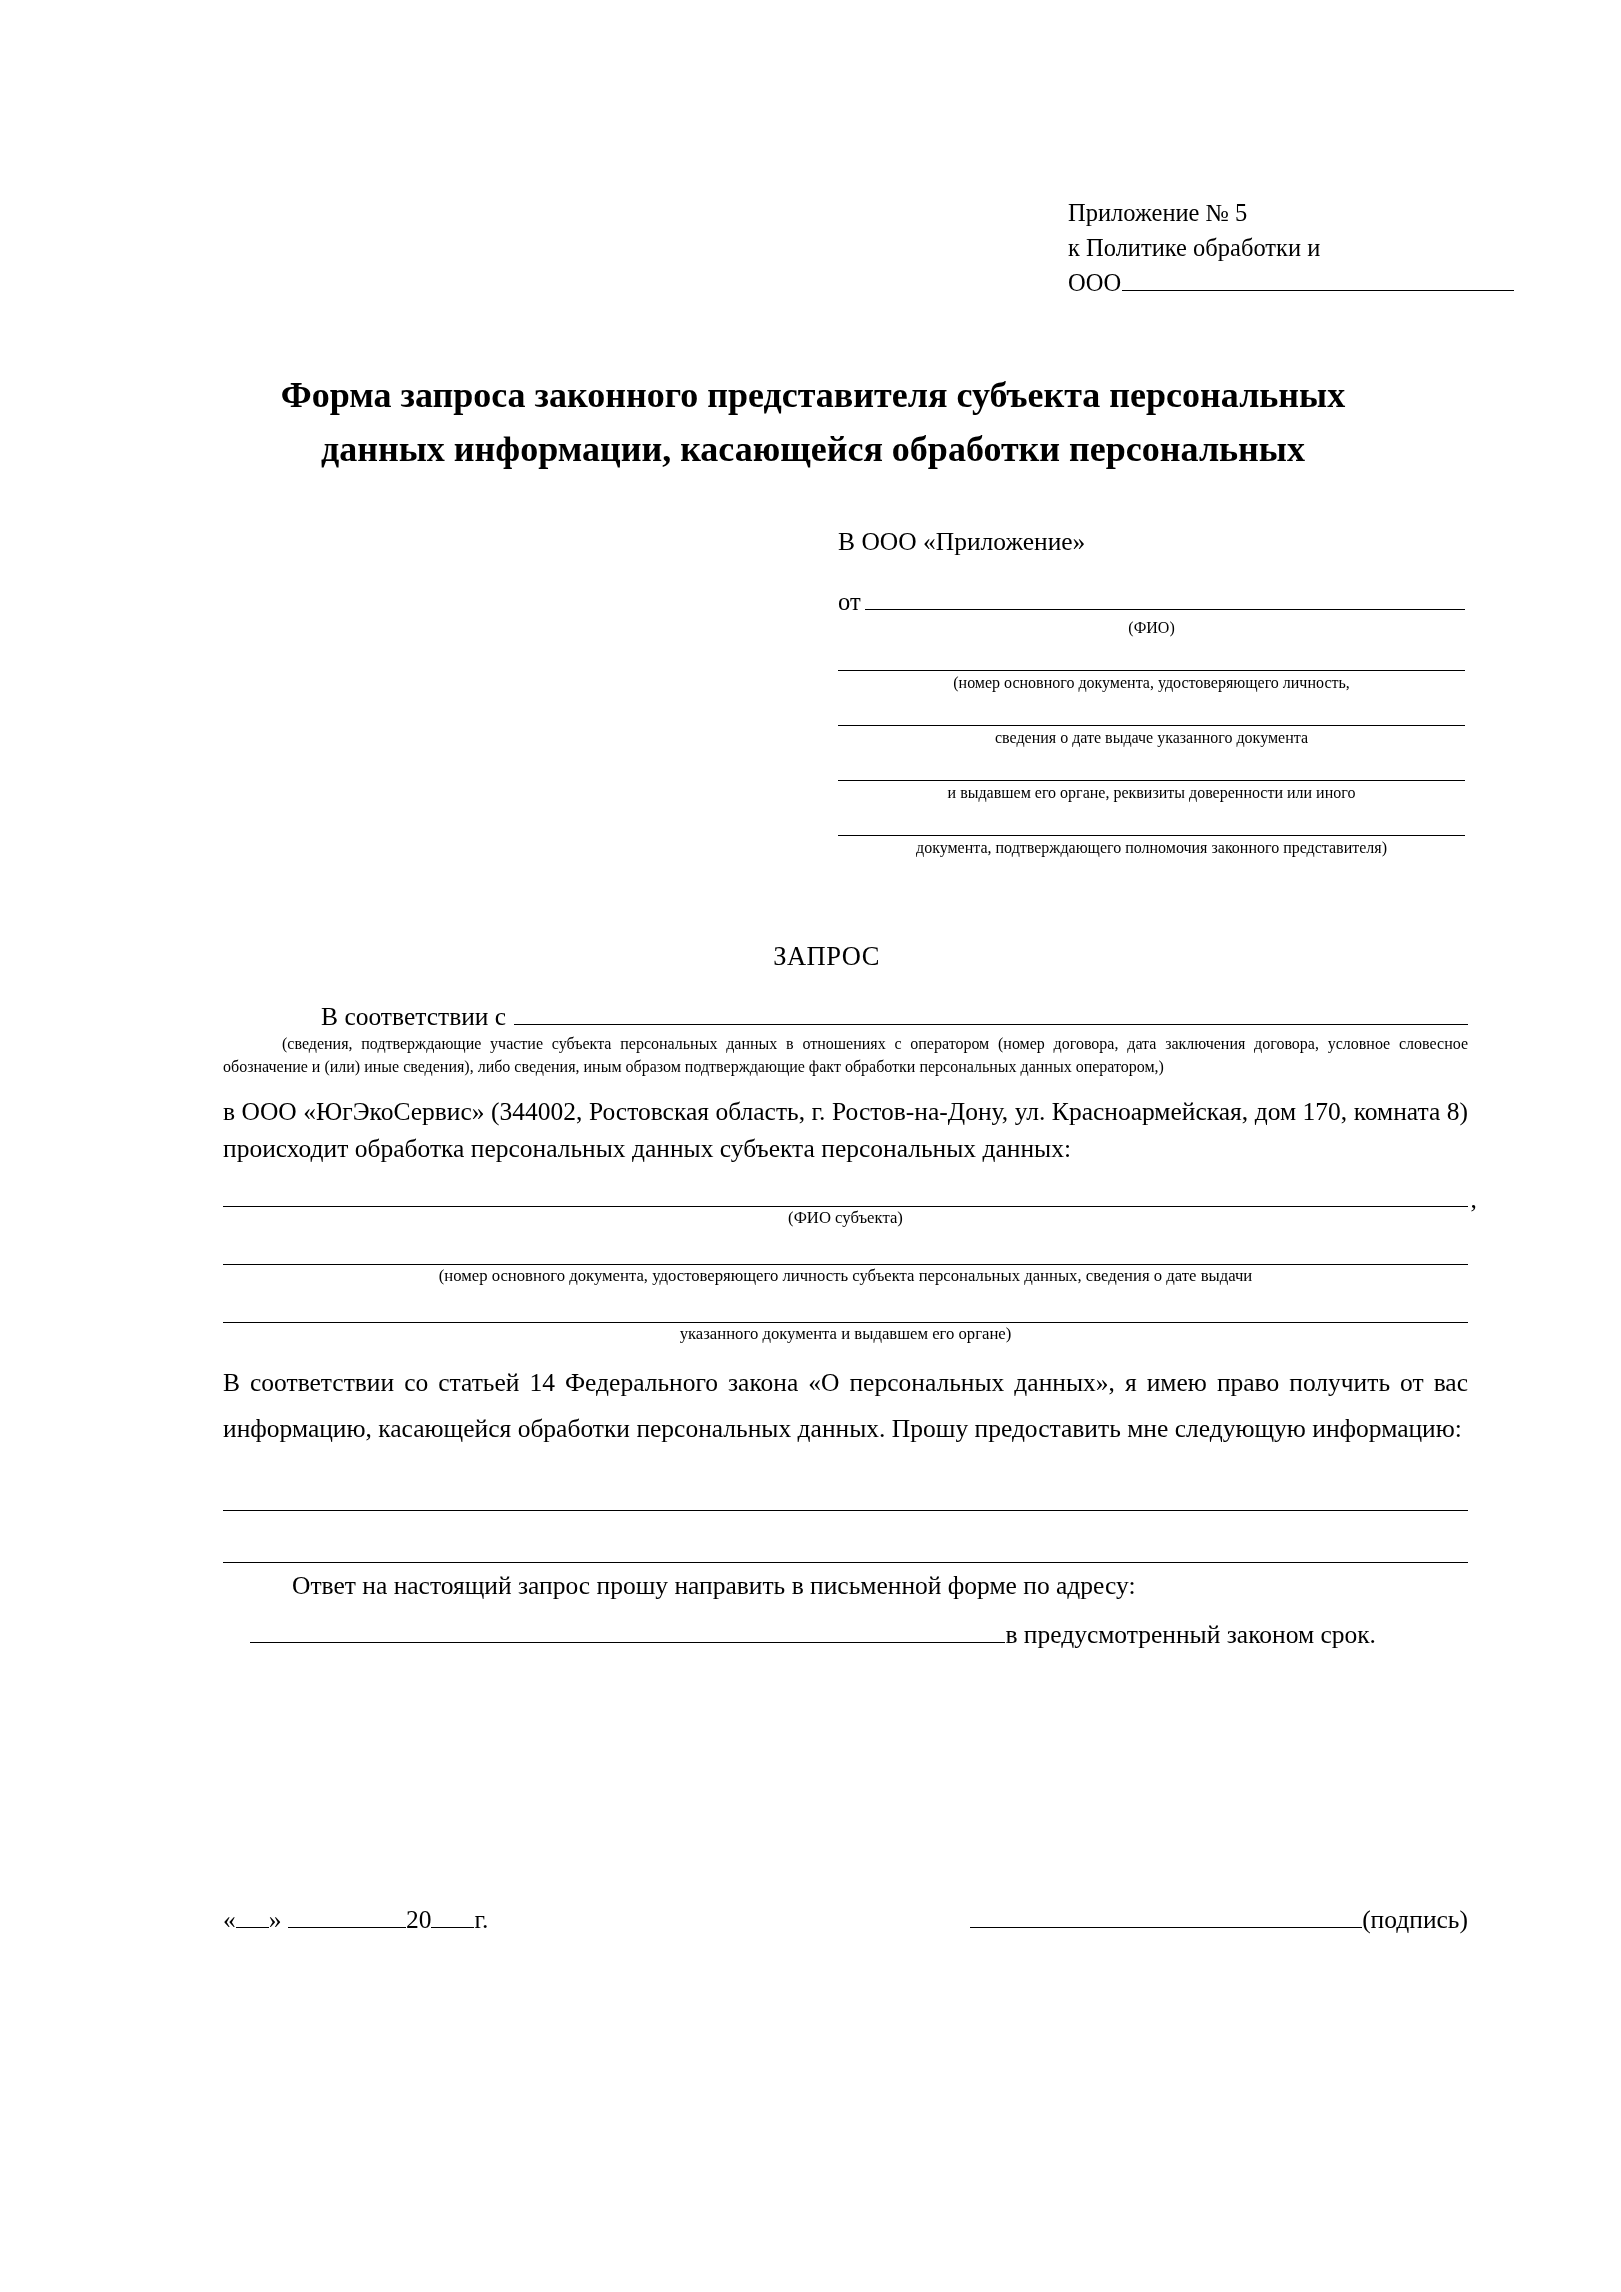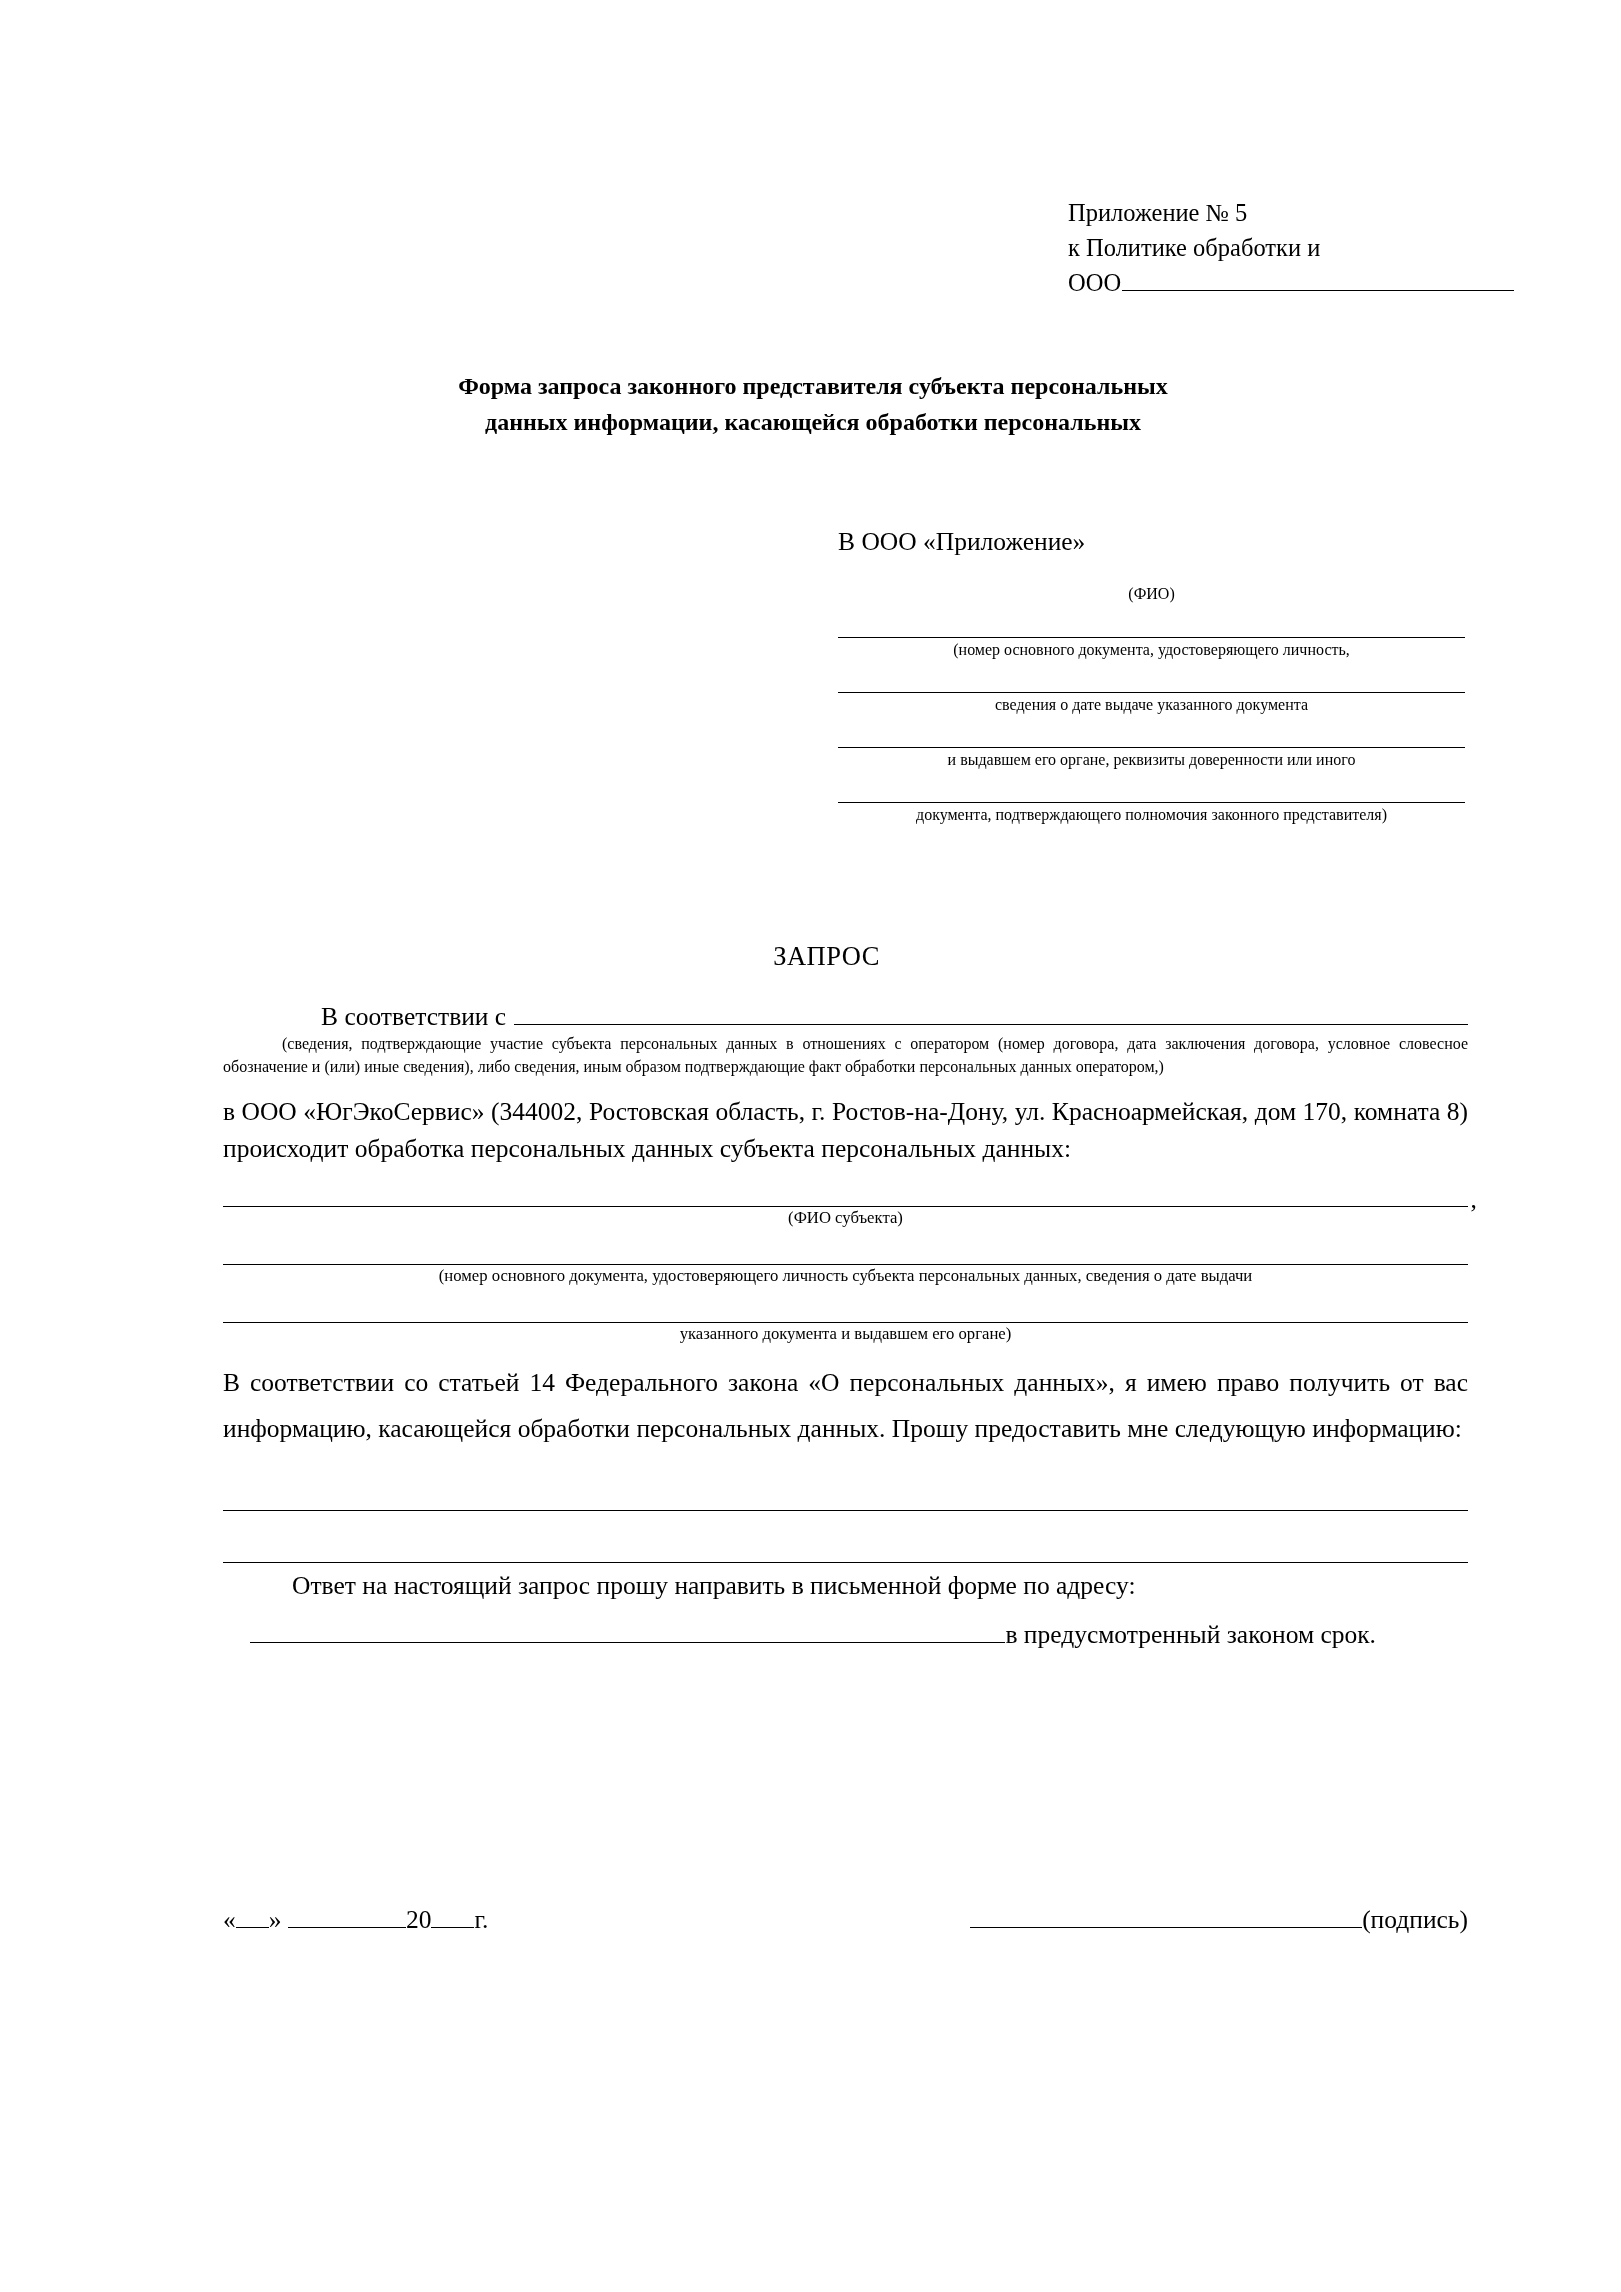--- a/index.html
+++ b/index.html
@@ -50,21 +50,21 @@
   }
 
   
   .doc-title {
     position: absolute;
     left: 225px;
     top: 368px;
     width: 1176px;
     text-align: center;
     font-weight: bold;
-    font-size: 24px;
+    font-size: 36px;
     line-height: 1.5;
   }
 
   
   .addressee {
     position: absolute;
     left: 838px;
     top: 527px;
     width: 627px;
     font-size: 25.5px;
@@ -244,20 +244,24 @@
   </div>
 
   <div class="doc-title">
     <div>Форма запроса законного представителя субъекта персональных</div>
     <div>данных информации, касающейся обработки персональных</div>
   </div>
 
   <div class="addressee">
     <div class="to-company">В ООО «Приложение»</div>
 
+    <div class="field-row">
+      <span class="lbl">от</span>
+      <span class="rule"></span>
+    </div>
     <div class="caption">(ФИО)</div>
 
     <div class="sp-10"></div>
     <div class="rule-full"></div>
     <div class="caption">(номер основного документа, удостоверяющего личность,</div>
 
     <div class="sp-10"></div>
     <div class="rule-full"></div>
     <div class="caption">сведения о дате выдаче указанного документа</div>
 

